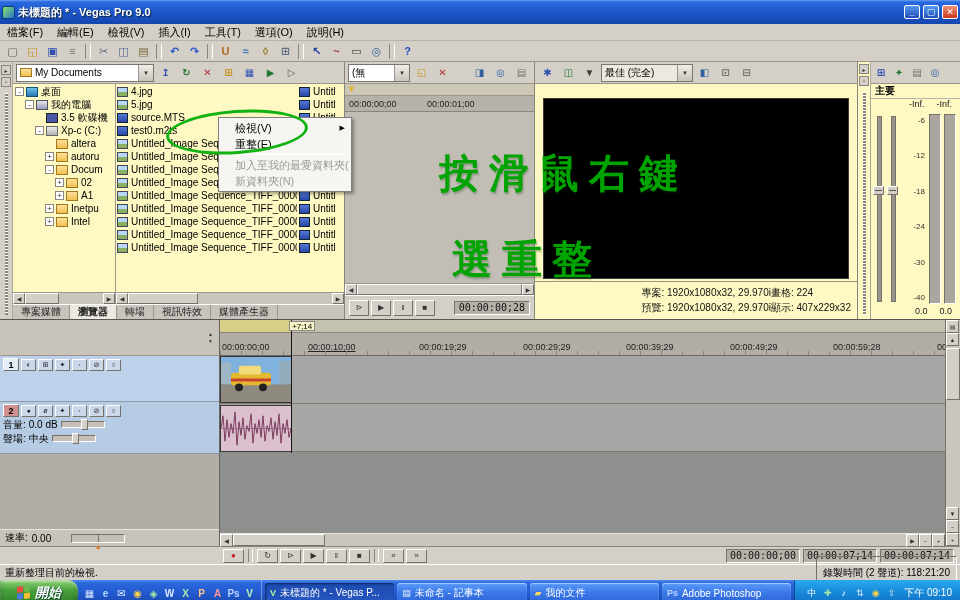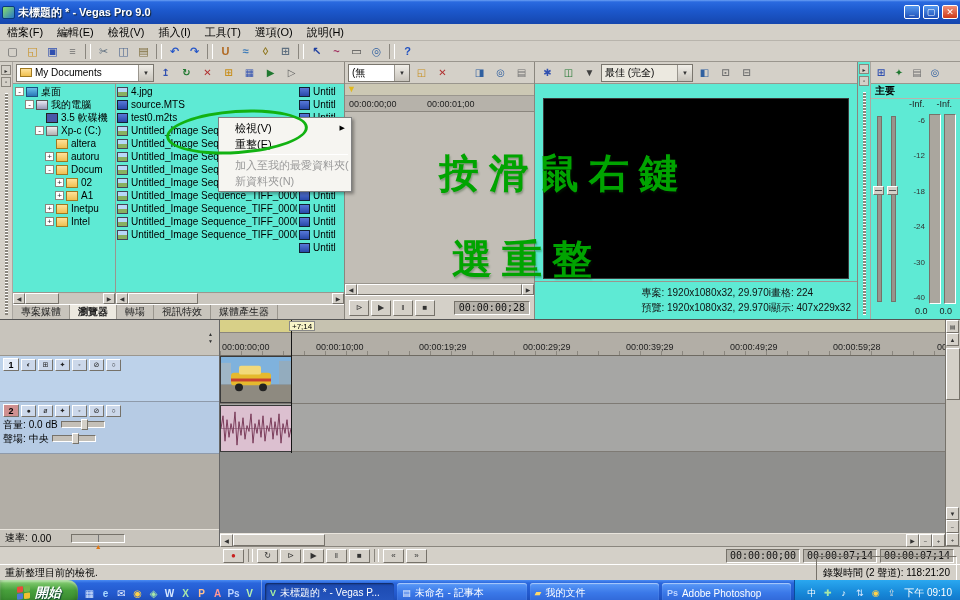--- a/index.html
+++ b/index.html
@@ -19,21 +19,21 @@
 .menu-item{padding:0 7px;height:100%;display:flex;align-items:center}
 .toolbar-main{height:21px;background:#d4d0c8;display:flex;align-items:center;padding:0 3px;gap:1px;border-bottom:1px solid #9a968e}
 .tbi{min-width:19px;height:17px;display:flex;align-items:center;justify-content:center;font-size:11px;font-weight:bold}
 .tbi.sep{min-width:6px;width:6px;height:15px;border-left:1px solid #8a867e;border-right:1px solid #fff;margin:0 2px}
 
 
 .panels{height:257px;display:flex}
 .dockstrip{width:13px;background:#d4d0c8;border-right:1px solid #aaa6a0;display:flex;flex-direction:column;align-items:center;padding-top:3px;gap:2px;flex:none}
 .dockstrip .grip{flex:1;width:3px;margin:4px 0;background:repeating-linear-gradient(180deg,#fff 0 1px,#8a867e 1px 3px)}
 .mini-btn{width:10px;height:10px;font-size:6px;display:flex;align-items:center;justify-content:center;background:#d4d0c8;border:1px solid #8a867e;color:#333;flex:none}
-.panel{display:flex;flex-direction:column;border-right:1px solid #8a867e;background:#5eead4}
+.panel{display:flex;flex-direction:column;border-right:1px solid #8a867e;background:#fef9c3}
 #explorer{width:332px}
 #trimmer{width:190px}
 #preview{width:323px}
 #mixer{width:102px;flex-direction:row;border-right:none}
 .ptb{height:22px;display:flex;align-items:center;gap:2px;padding:0 3px;border-bottom:1px solid #9a968e;background:#d4d0c8;flex:none}
 .pti{min-width:19px;height:17px;display:flex;align-items:center;justify-content:center;font-size:10px;font-weight:bold}
 .combo{height:18px;background:#fff;border:1px solid #7a766e;display:flex;align-items:center;font-size:10px;padding-left:3px;gap:3px}
 .combo .cicon{width:12px;height:9px;background:linear-gradient(#ffe29a,#f0c050);border:1px solid #a07820;flex:none}
 .combo .dd{margin-left:auto;width:15px;align-self:stretch;background:linear-gradient(#f0eee8,#c8c4bc);border-left:1px solid #9a968e;display:flex;align-items:center;justify-content:center;font-size:6px;color:#333}
 .combo.gray{background:#ece9e0}
@@ -424,20 +424,24 @@
           </div>
         </div>
         <div class="list-pane">
           <div class="fcol">
 
               <div class="file-row">
                 <span class="ficon" data-icon="image"></span>
                 <span>4.jpg</span>
               </div>
 
+              <div class="file-row">
+                <span class="ficon" data-icon="image"></span>
+                <span>5.jpg</span>
+              </div>
 
               <div class="file-row">
                 <span class="ficon" data-icon="media"></span>
                 <span>source.MTS</span>
               </div>
 
               <div class="file-row">
                 <span class="ficon" data-icon="media"></span>
                 <span>test0.m2ts</span>
               </div>
@@ -866,21 +870,21 @@
 
     <div class="tl-right">
       <div class="marker-bar">
         <span class="loop-region"></span>
         <span class="marker-flag">+7;14</span>
       </div>
       <div class="tl-ruler">
 
           <span class="rlabel" style="left: 2px;">00:00:00;00</span>
 
-          <span class="rlabel" style="left: 96px;">00:00:10;00</span>
+          <span class="rlabel" style="left: 88px; text-decoration: underline;">00:00:10;00</span>
 
           <span class="rlabel" style="left: 199px;">00:00:19;29</span>
 
           <span class="rlabel" style="left: 303px;">00:00:29;29</span>
 
           <span class="rlabel" style="left: 406px;">00:00:39;29</span>
 
           <span class="rlabel" style="left: 510px;">00:00:49;29</span>
 
           <span class="rlabel" style="left: 613px;">00:00:59;28</span>

